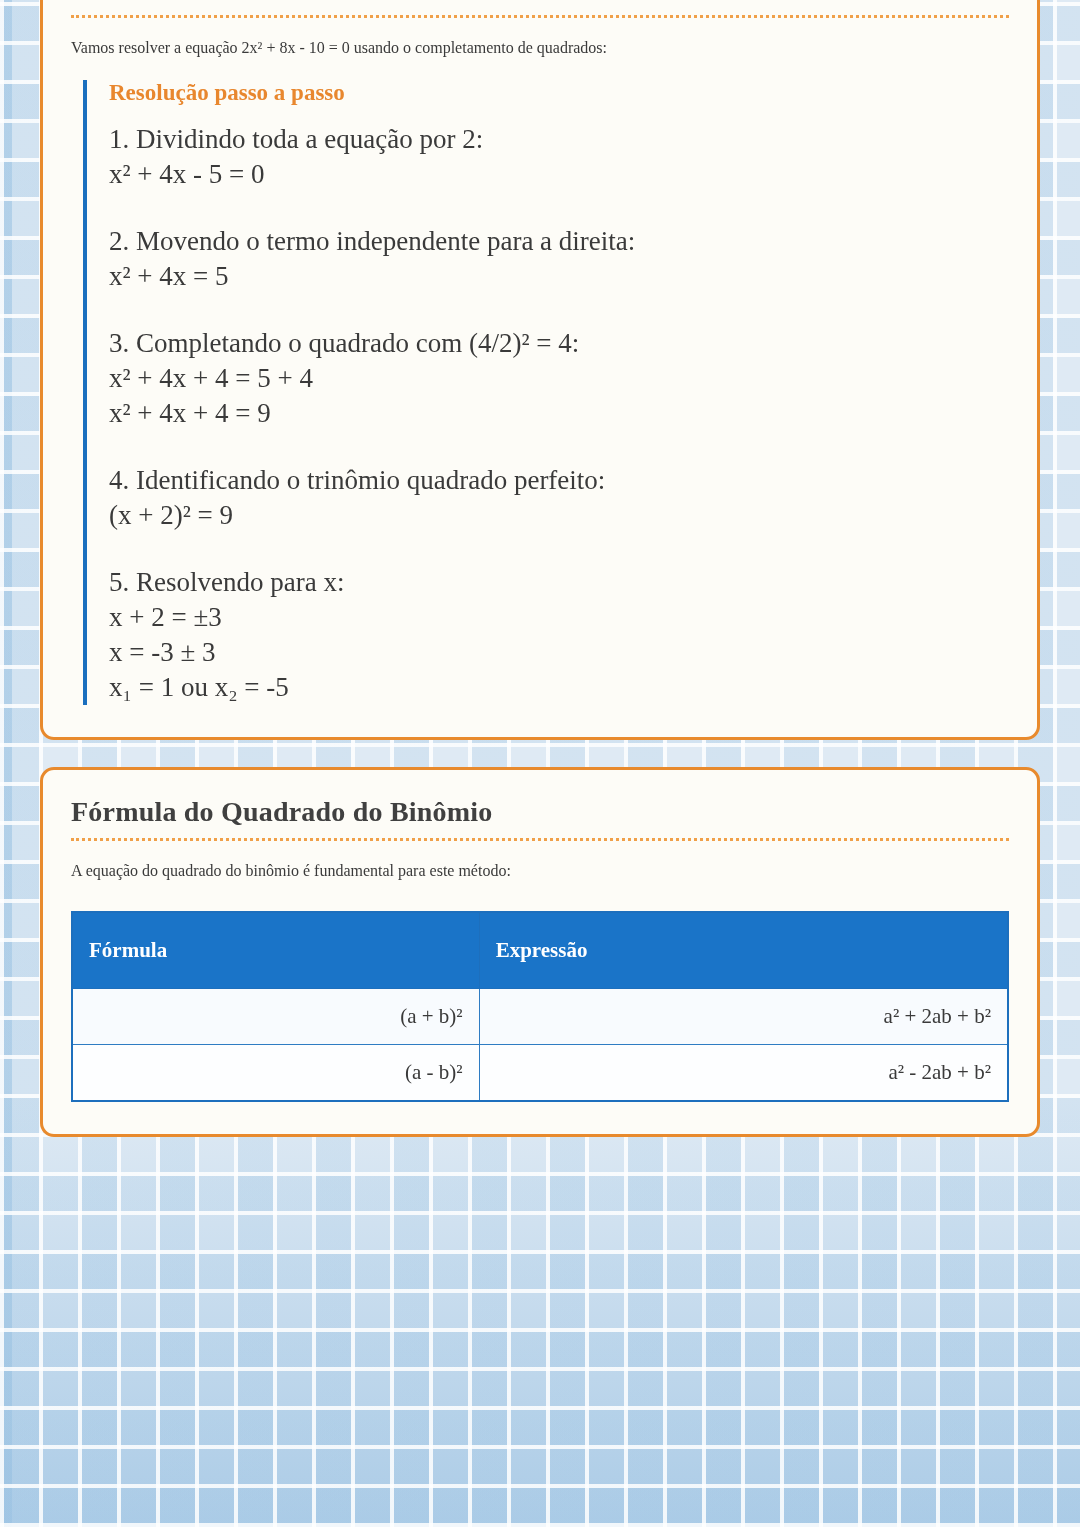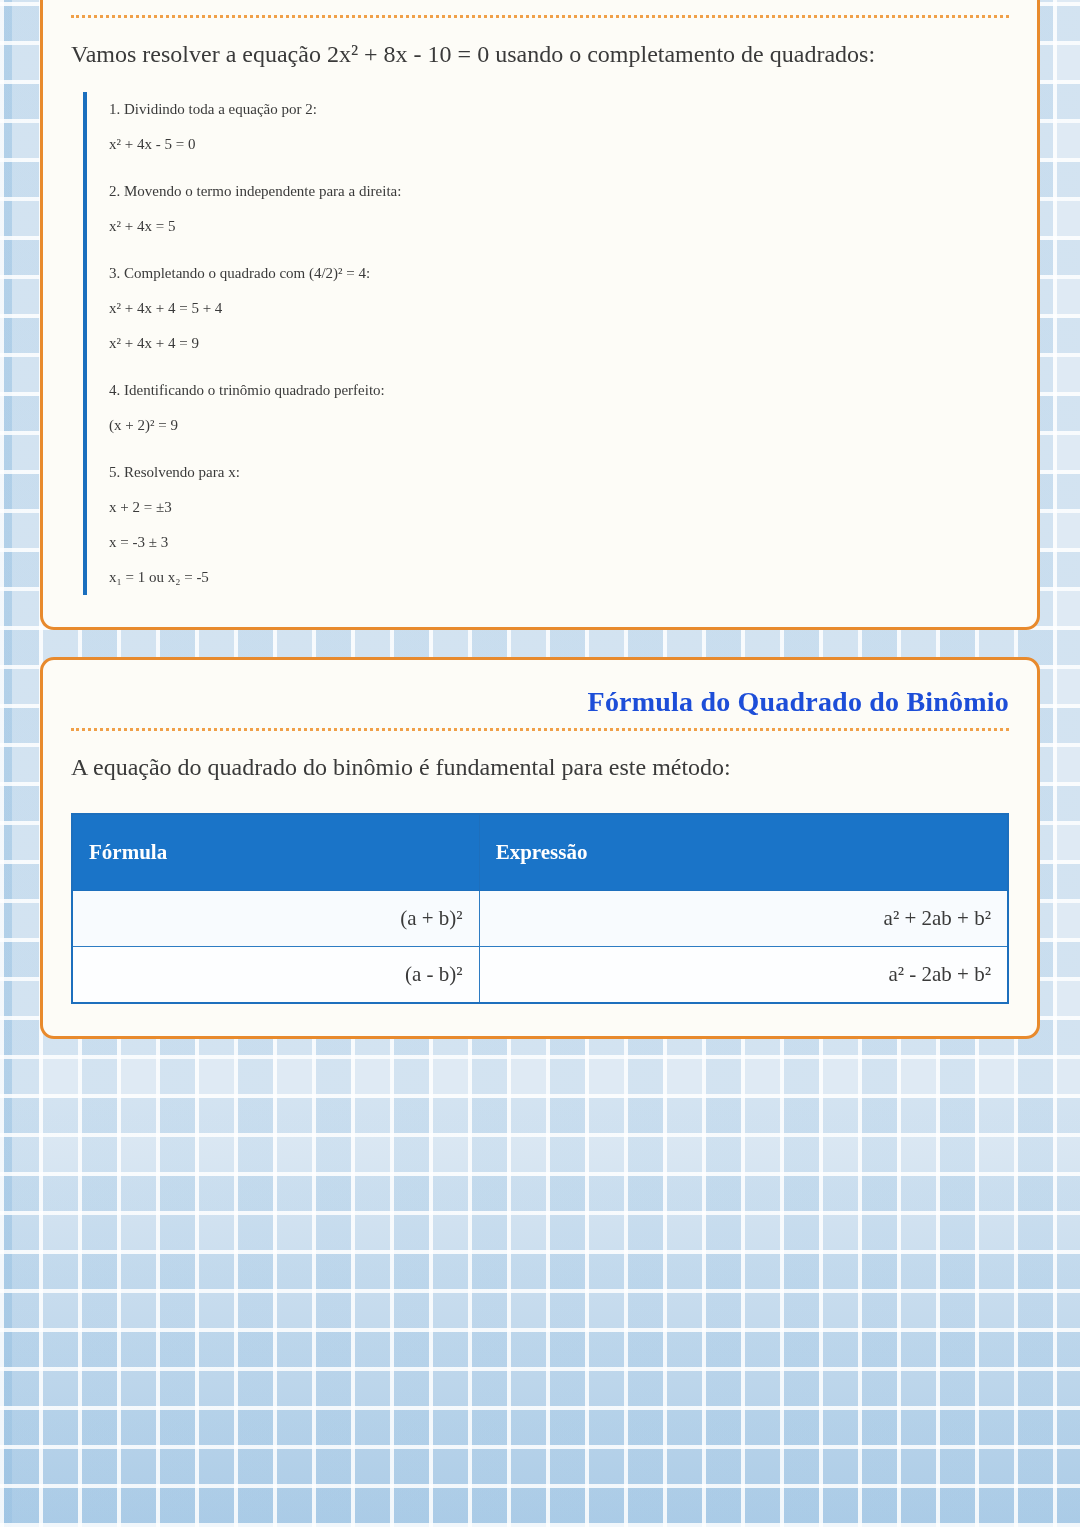--- a/index.html
+++ b/index.html
@@ -44,49 +44,49 @@
   .card-example { margin-top: -16px; padding-top: 28px; }
   .card-formula { margin-top: 27px; }
 
   .card-title {
     font-size: 28px;
     font-weight: bold;
     margin: 2px 0 10px;
     letter-spacing: 0.2px;
   }
   .card-title.blue   { color: #1b6fbe; }
-  .card-title.orange { color: #1d4ed8; text-align: right; }
+  .card-title.orange { color: #404040; }
 
   .divider {
     border-bottom: 3px dotted #f0a049;
     margin: 0 0 18px;
   }
 
   .intro {
-    font-size: 24px;
+    font-size: 16px;
     line-height: 1.5;
     margin: 0 0 20px;
   }
 
   .steps {
     border-left: 4px solid #1b6fbe;
     margin-left: 12px;
     padding-left: 22px;
     margin-top: 20px;
   }
   .steps-title {
     color: #e8872e;
     font-size: 23px;
     font-weight: bold;
     margin: 2px 0 16px;
   }
-  .step { margin-top: 12px; }
+  .step { margin-top: 32px; }
   .step:first-child { margin-top: 0; }
   .step-label, .step-line {
-    font-size: 15px;
+    font-size: 27px;
     line-height: 35px;
   }
 
   .formula-table {
     width: 100%;
     border-collapse: collapse;
     margin-top: 28px;
     border: 2px solid #1d6fbd;
     background: #ffffff;
   }
@@ -112,20 +112,21 @@
 <body>
 
 <div class="bg"></div>
 
 <div class="content">
 
   <section class="card card-example">
     <div class="divider"></div>
     <p class="intro">Vamos resolver a equação 2x² + 8x - 10 = 0 usando o completamento de quadrados:</p>
     <div class="steps">
+      <h3 class="steps-title">Resolução passo a passo</h3>
       <div class="steps-list">
           <div class="step">
             <div class="step-label">1. Dividindo toda a equação por 2:</div>
             <div class="step-line">x² + 4x - 5 = 0</div>
           </div>
           <div class="step">
             <div class="step-label">2. Movendo o termo independente para a direita:</div>
             <div class="step-line">x² + 4x = 5</div>
           </div>
           <div class="step">

